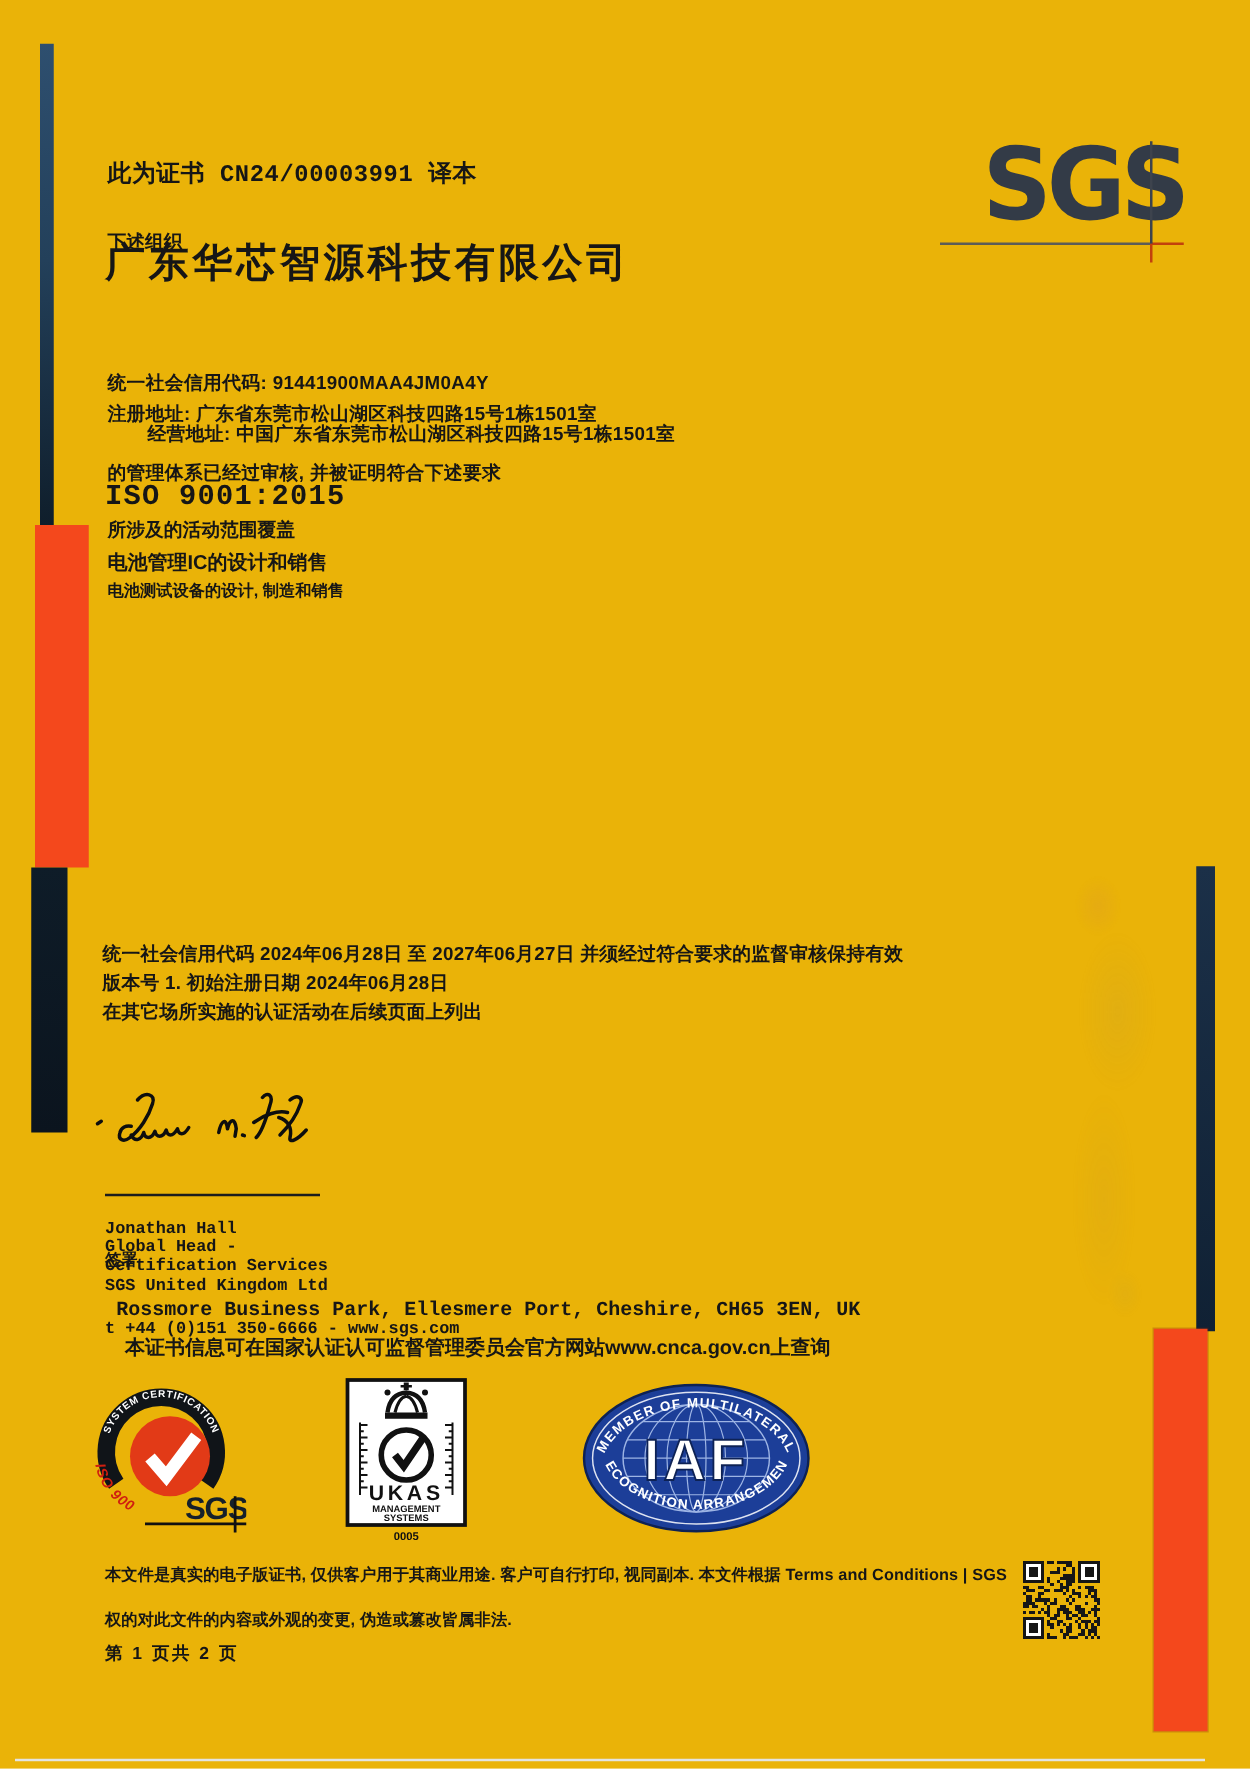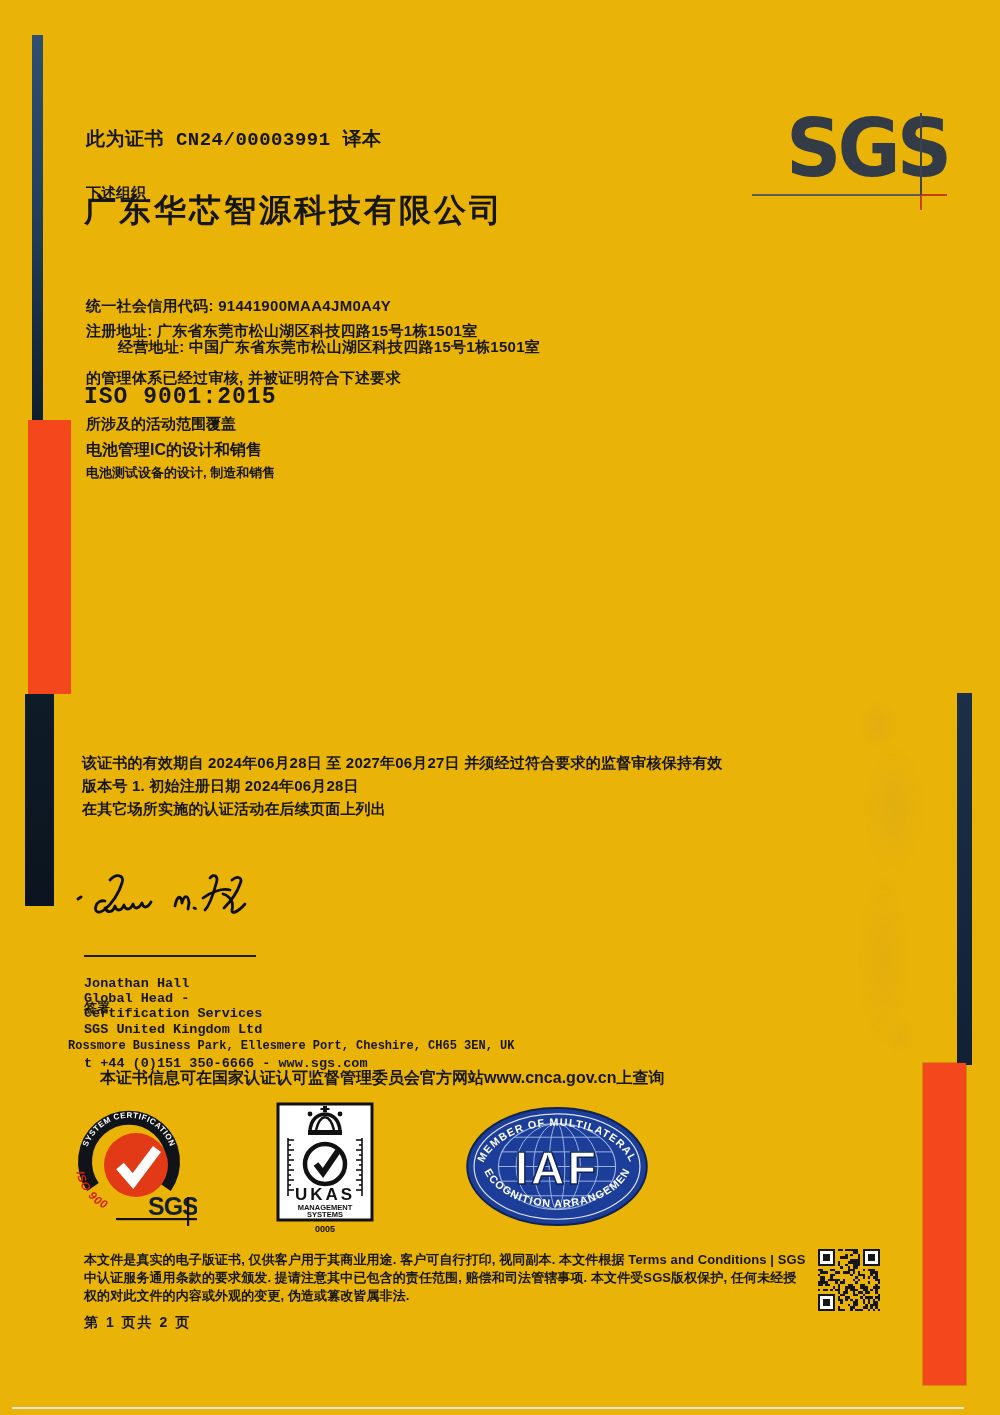--- a/index.html
+++ b/index.html
@@ -38,22 +38,22 @@
   .s2{left:86px;top:440px;font-size:16px;font-weight:700;}
   .s3{left:86px;top:464px;font-size:13px;font-weight:700;}
   .v{font-size:15px;font-weight:700;letter-spacing:.2px;}
   .v1{left:82px;top:754px;} .v2{left:82px;top:777px;} .v3{left:82px;top:800px;}
   
   .sig-svg{left:72px;top:868px;}
   .sig-rule{left:84px;top:955px;width:172px;height:2px;background:#1c1c1c;}
   .sig-label{left:84px;top:959px;font-size:13px;font-weight:700;margin-top:40px;}
   .sig-block{left:84px;top:976px;font-family:Liberation Mono, monospace;
     font-size:13.5px;font-weight:700;line-height:15.2px;white-space:pre-line;}
-  .sig-addr{left:68px;top:1039px;font-family:"Liberation Mono","DejaVu Sans Mono",monospace;
-    font-size:12px;font-weight:700;text-align:right;}
+  .sig-addr{left:93px;top:1039px;font-family:"Liberation Mono","DejaVu Sans Mono",monospace;
+    font-size:16px;font-weight:700;text-align:right;}
   .sig-phone{left:84px;top:1056px;font-family:"Liberation Mono","DejaVu Sans Mono",monospace;
     font-size:13.5px;font-weight:700;}
   .cnca{left:84px;top:1068px;font-size:16px;font-weight:700;margin-left:16px;}
   
   .mark-sgs{left:62px;top:1102px;} .mark-ukas{left:274px;top:1100px;} .mark-iaf{left:463px;top:1106px;}
   
   .f{font-size:13px;font-weight:700;letter-spacing:.1px;}
   .f1{left:84px;top:1251px;} .f2{left:84px;top:1269px;} .f3{left:84px;top:1287px;}
   .pageinfo{left:84px;top:1314px;font-size:14px;font-weight:700;letter-spacing:2px;}
   .qr{left:818px;top:1248px;}
@@ -94,21 +94,21 @@
   <div class="abs info i1">统一社会信用代码: 91441900MAA4JM0A4Y</div>
   <div class="abs info i2">注册地址: 广东省东莞市松山湖区科技四路15号1栋1501室</div>
   <div class="abs info i3">经营地址: 中国广东省东莞市松山湖区科技四路15号1栋1501室</div>
   <div class="abs info i4">的管理体系已经过审核, 并被证明符合下述要求</div>
   <div class="abs iso">ISO 9001:2015</div>
 
   <div class="abs s1">所涉及的活动范围覆盖</div>
   <div class="abs s2">电池管理IC的设计和销售</div>
   <div class="abs s3">电池测试设备的设计, 制造和销售</div>
 
-  <div class="abs v v1">该证书的有效期自 2024年06月28日 至 2027年06月27日 并须经过符合要求的监督审核保持有效</div>
+  <div class="abs v v1">统一社会信用代码 2024年06月28日 至 2027年06月27日 并须经过符合要求的监督审核保持有效</div>
   <div class="abs v v2">版本号 1. 初始注册日期 2024年06月28日</div>
   <div class="abs v v3">在其它场所实施的认证活动在后续页面上列出</div>
 
   <svg class="abs sig-svg" width="190" height="64" viewBox="0 0 190 64" fill="none">
     <g stroke="#0e0e0e" stroke-width="2.8" stroke-linecap="round" stroke-linejoin="round">
       <path d="M6 31 l3 -2"></path>
       <path d="M38 12 C44 5 53 7 50 15 C47 25 40 36 32 42 C27 46 22 44 24 38 C25 34 29 32 33 33"></path>
       <path d="M33 40 C36 46 41 44 43 38 C44 43 49 44 52 37 C53 42 58 43 61 36 C62 41 66 42 70 35 C71 40 75 41 79 34"></path>
       <path d="M103 38 C105 28 109 26 110 35 C112 27 116 26 117 35 L116 41"></path>
       <path d="M122 40 l1.5 .5"></path>
@@ -219,21 +219,20 @@
       <textPath href="#iafTop" startOffset="50%" text-anchor="middle">MEMBER OF MULTILATERAL</textPath>
     </text>
     <path id="iafBottom" d="M 20 66 A 78 52 0 0 0 170 66" fill="none"></path>
     <text font-size="11" font-weight="bold" fill="#ffffff" letter-spacing="1.1">
       <textPath href="#iafBottom" startOffset="50%" text-anchor="middle">RECOGNITION ARRANGEMENT</textPath>
     </text>
     <text x="95" y="80" text-anchor="middle" font-size="48" font-weight="bold" fill="#ffffff" stroke="#0e2254" stroke-width="1.5" letter-spacing="3" font-family="Liberation Sans, sans-serif">IAF</text>
   </svg>
 
   <div class="abs f f1">本文件是真实的电子版证书, 仅供客户用于其商业用途. 客户可自行打印, 视同副本. 本文件根据 Terms and Conditions | SGS</div>
-  <div class="abs f f2">中认证服务通用条款的要求颁发. 提请注意其中已包含的责任范围, 赔偿和司法管辖事项. 本文件受SGS版权保护, 任何未经授</div>
   <div class="abs f f3">权的对此文件的内容或外观的变更, 伪造或篡改皆属非法.</div>
   <div class="abs pageinfo">第 1 页共 2 页</div>
 
   <svg class="abs qr" id="qr-svg" width="62" height="64" viewBox="0 0 25 25" shape-rendering="crispEdges">
       <rect x="8" y="0" width="1" height="1" fill="#161616"></rect>
       <rect x="9" y="0" width="1" height="1" fill="#161616"></rect>
       <rect x="11" y="0" width="1" height="1" fill="#161616"></rect>
       <rect x="12" y="0" width="1" height="1" fill="#161616"></rect>
       <rect x="13" y="0" width="1" height="1" fill="#161616"></rect>
       <rect x="14" y="0" width="1" height="1" fill="#161616"></rect>

